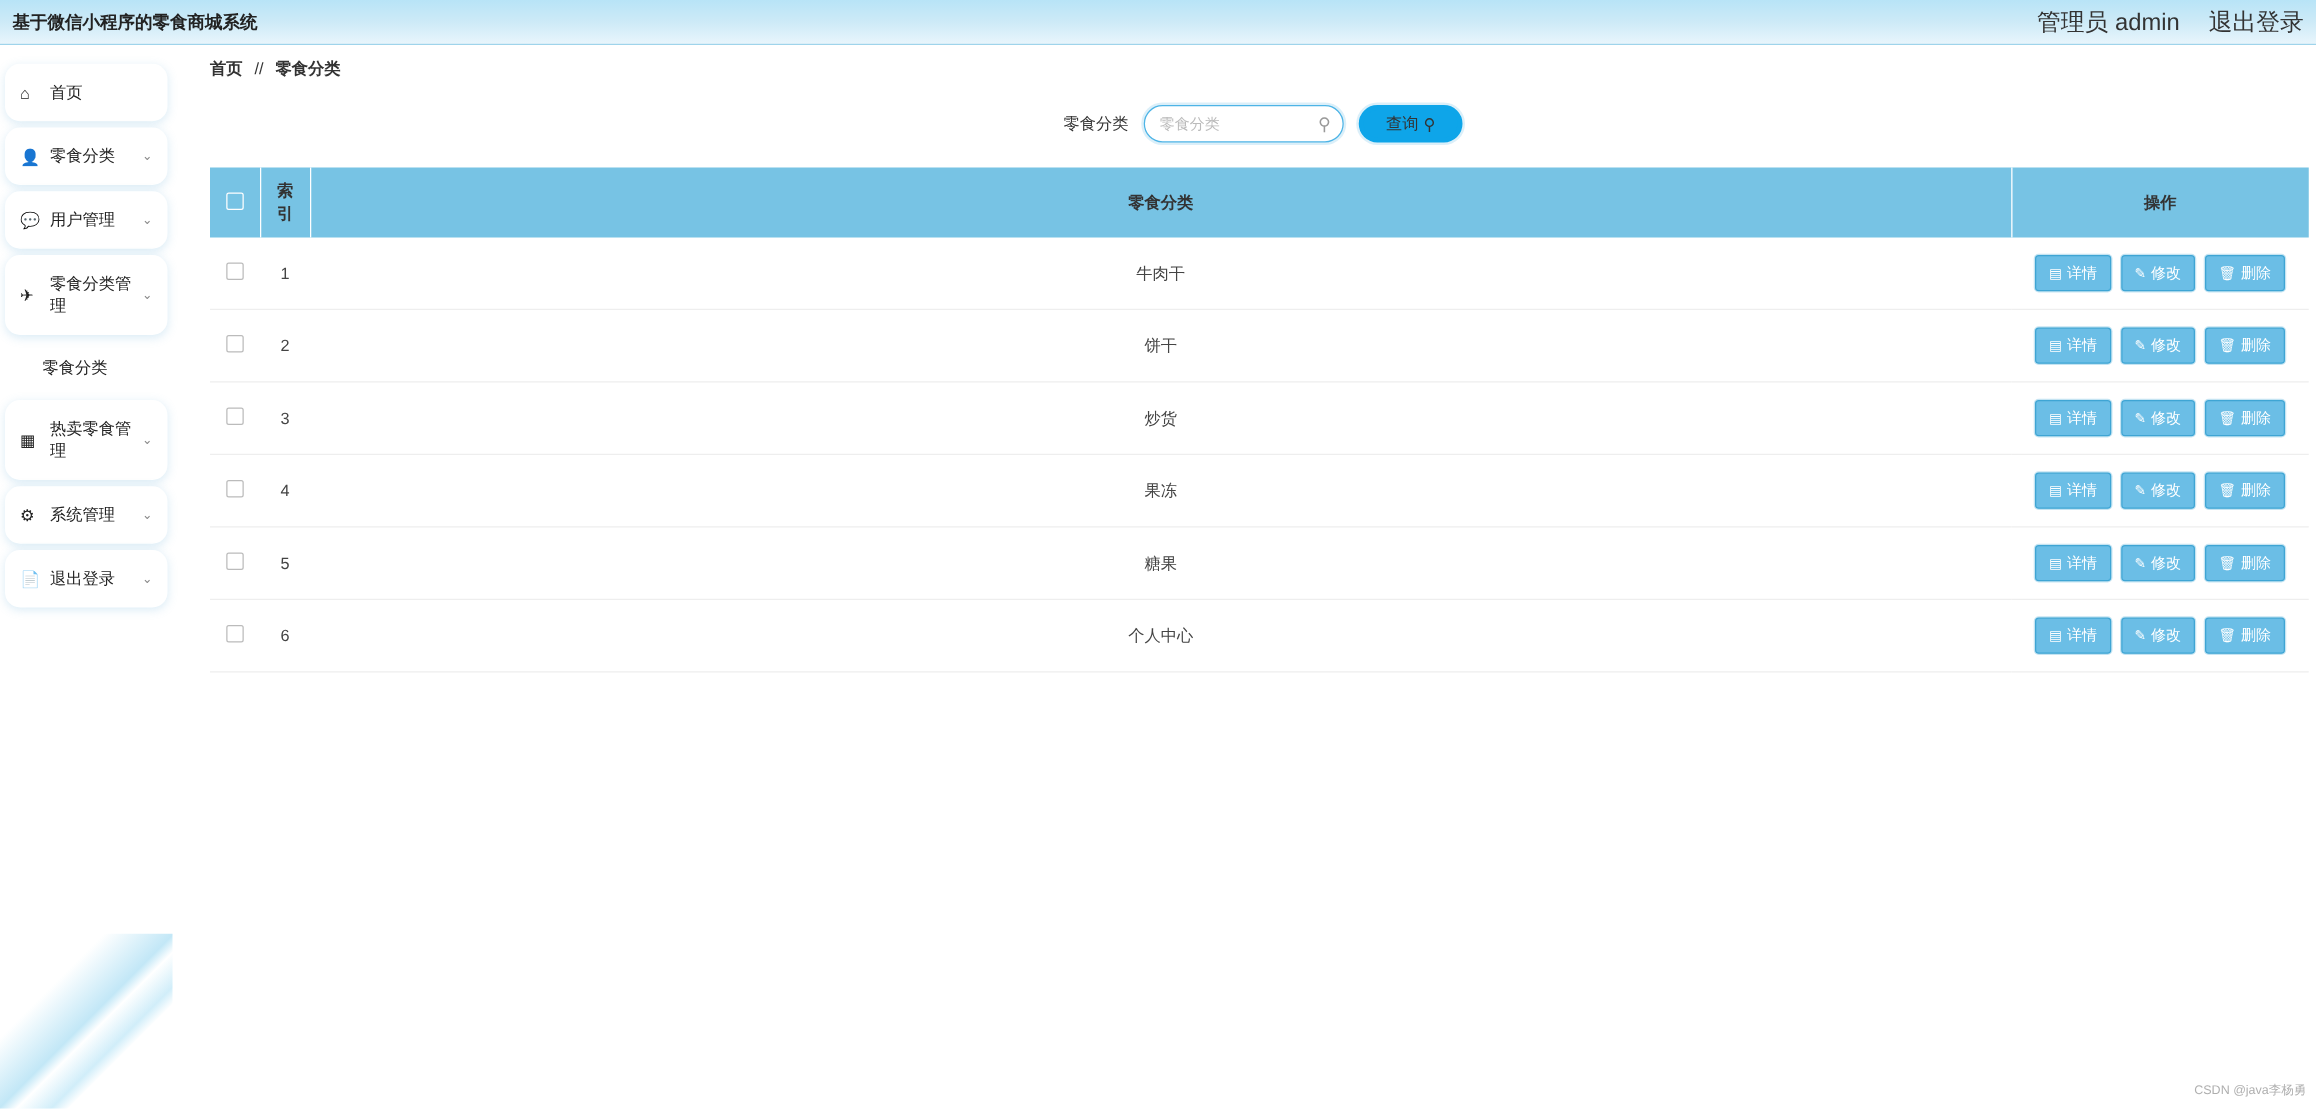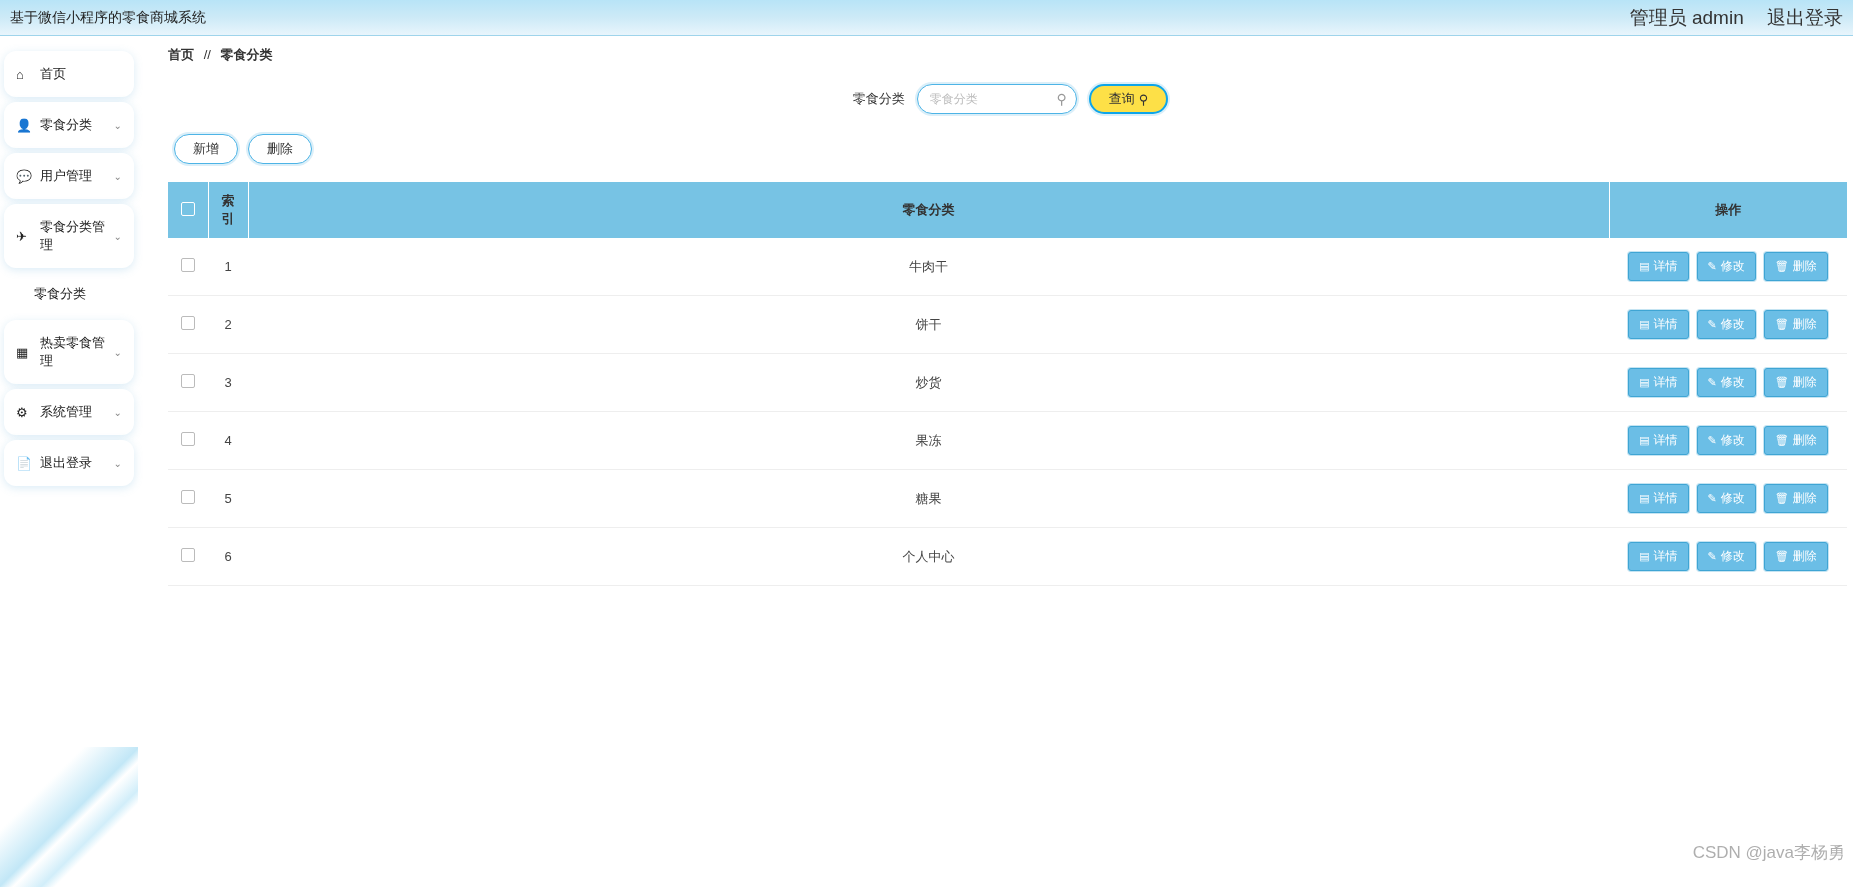--- a/index.html
+++ b/index.html
@@ -1,54 +1,54 @@
 <!DOCTYPE html>
 <html><head>
 <meta charset="utf-8">
 <style>
 *{box-sizing:border-box;margin:0;padding:0;font-family:"Microsoft YaHei",Arial,sans-serif}
 body{background:#fff;font-size:13px;color:#333;overflow-x:hidden}
 .topbar{height:36px;background:linear-gradient(to bottom,#b8e4f7 0%,#cdeaf7 50%,#e8f5fc 100%);border-bottom:1px solid #9fd4eb;display:flex;align-items:center;justify-content:space-between;padding:0 10px}
-.topbar-title{font-weight:normal;font-size:14px;color:#222}
+.topbar-title{font-weight:bold;font-size:14px;color:#222}
 .topbar-right{font-size:19px;color:#333}
 .topbar-right span{margin-left:18px;cursor:pointer}
 .layout{display:flex;height:calc(887px - 36px)}
 .sidebar{width:138px;background:#fff;padding-top:10px;flex-shrink:0;position:relative}
 .sidebar-decor{position:absolute;bottom:0;left:0;width:100%;height:140px;background:linear-gradient(135deg,transparent 30%,#a8ddf3 50%,transparent 55%,#bde6f7 65%,transparent 70%);opacity:.7;pointer-events:none}
 .nav-item{margin:5px 4px;padding:14px 12px;border-radius:12px;display:flex;align-items:center;cursor:pointer;box-shadow:0 2px 8px rgba(110,180,220,.25);position:relative;background:#fff}
 .nav-item .nav-icon{width:16px;display:inline-block;margin-right:8px;font-size:13px;color:#222}
 .nav-item .nav-label{flex:1;font-size:13px;color:#222}
 .nav-item .chevron{font-size:10px;color:#888}
 .nav-sub{padding:12px 12px 12px 34px;font-size:13px;color:#222;cursor:pointer;background:#fff}
 .main{flex:1;padding:0 0 0 30px;overflow:auto}
 .crumb{text-align:left;font-size:13px;color:#333;padding:10px 0 6px;font-weight:bold}
 .crumb .sep{margin:0 6px;color:#333;font-weight:normal}
 .search-row{display:flex;justify-content:center;align-items:center;gap:12px;padding:14px 0 20px}
 .search-label{font-size:13px;color:#333}
 .search-wrap{position:relative;width:160px}
 .search-input{width:100%;height:30px;border:1px solid #4db4e6;border-radius:15px;padding:0 30px 0 12px;outline:none;font-size:12px;box-shadow:0 0 0 2px rgba(110,190,230,.25)}
 .search-input::placeholder{color:#bbb}
 .search-icon{position:absolute;right:10px;top:7px;color:#999;font-size:14px}
-.btn-query{height:30px;border:2px solid #0ea5e9;border-radius:15px;background:#fde047;padding:0 18px;font-size:13px;color:#333;cursor:pointer;box-shadow:0 0 0 2px rgba(110,190,230,.25);display:flex;align-items:center;gap:4px}
+.btn-query{height:30px;border:4px solid #0ea5e9;border-radius:15px;background:#0ea5e9;padding:0 18px;font-size:13px;color:#333;cursor:pointer;box-shadow:0 0 0 2px rgba(110,190,230,.25);display:flex;align-items:center;gap:4px}
 .btn-query .q-icon{font-size:13px}
 .toolbar-row{display:flex;gap:10px;padding:0 0 18px 6px}
 .pill-btn{height:30px;border:1px solid #4db4e6;border-radius:15px;background:#fff;padding:0 18px;font-size:13px;color:#333;cursor:pointer;box-shadow:0 0 0 2px rgba(110,190,230,.25)}
 .table{width:calc(100% - 6px);border-collapse:collapse}
 .table th{background:#77c3e4;color:#333;font-weight:bold;font-size:13px;padding:10px 8px;text-align:center;border-right:1px solid #fff}
 .table th:last-child{border-right:none}
 .table td{border-bottom:1px solid #eee;padding:8px;text-align:center;font-size:13px;color:#444;vertical-align:middle}
 .col-chk{width:40px}
 .col-idx{width:40px}
 .col-ops{width:238px}
 .chk{width:14px;height:14px;border:1px solid #bbb;display:inline-block;border-radius:2px;cursor:pointer}
 .chk-head{border-color:#fff}
 .ops-cell{display:flex;flex-wrap:wrap;justify-content:center;gap:8px;padding:6px 0}
 .op-btn{background:#6bbee6;border:1px solid #3fa5d4;color:#fff;font-size:12px;padding:5px 10px;border-radius:3px;cursor:pointer;display:inline-flex;align-items:center;gap:4px;box-shadow:0 0 0 1px rgba(63,165,212,.3)}
 .op-icon{font-size:11px}
-.watermark{position:fixed;right:8px;bottom:23px;font-size:17px;color:rgba(120,120,120,.6);pointer-events:none}
+.watermark{position:fixed;right:8px;bottom:8px;font-size:10px;color:rgba(120,120,120,.6);pointer-events:none}
 </style>
 </head>
 <body>
 
 <div class="topbar">
   <div class="topbar-title">基于微信小程序的零食商城系统</div>
   <div class="topbar-right">
     <span>管理员 admin</span>
     <span>退出登录</span>
   </div>
@@ -106,24 +106,20 @@
       <div class="search-wrap">
         <input class="search-input" placeholder="零食分类" style="">
         <span class="search-icon">⚲</span>
       </div>
       <button class="btn-query">
         <span>查询</span>
         <span class="q-icon">⚲</span>
       </button>
     </div>
 
-    <div class="toolbar-row">
-      <button class="pill-btn">新增</button>
-      <button class="pill-btn">删除</button>
-    </div>
 
     <table class="table">
       <thead>
         <tr>
           <th class="col-chk"><span class="chk chk-head"></span></th>
           <th class="col-idx">索引</th>
           <th>零食分类</th>
           <th class="col-ops">操作</th>
         </tr>
       </thead>

